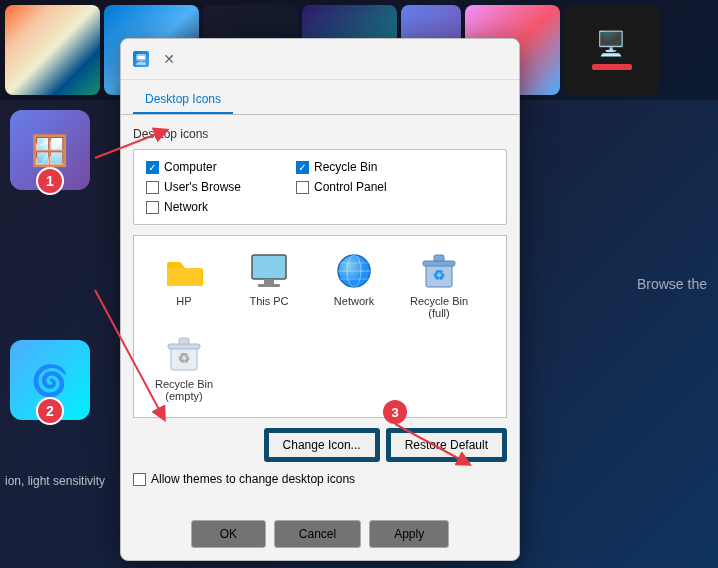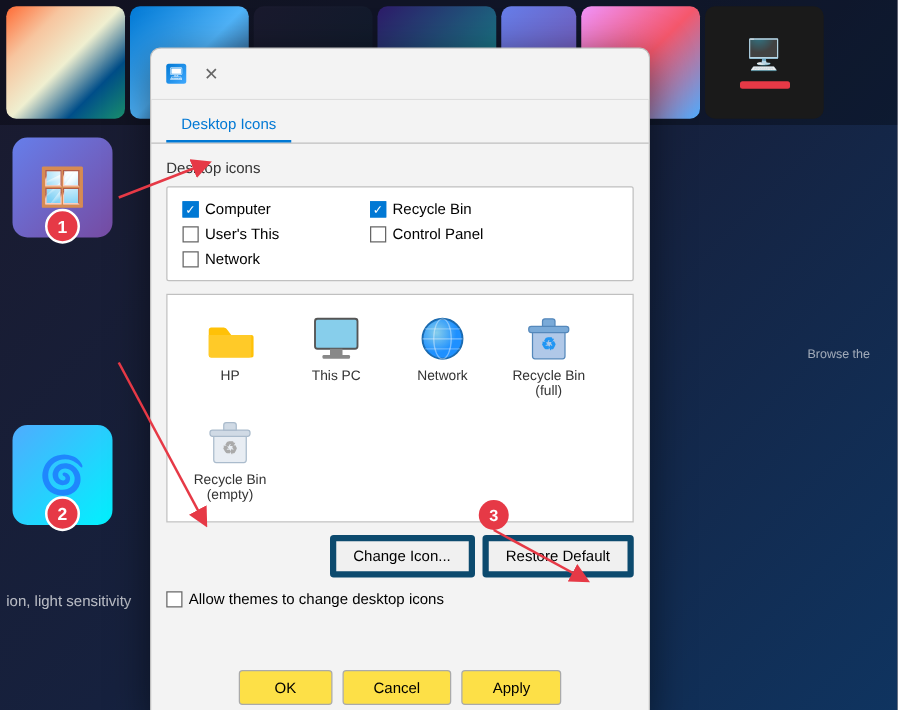--- a/index.html
+++ b/index.html
@@ -120,25 +120,25 @@
       color: white;
       font-size: 14px;
       font-weight: bold;
       border: 2px solid white;
     }
 
     
     .right-edge-text {
       position: absolute;
       top: 50%;
-      right: 17px;
+      right: 6px;
       transform: translateY(-50%);
       writing-mode: horizontal-tb;
       color: rgba(255,255,255,0.6);
-      font-size: 10px;
+      font-size: 14px;
       padding: 10px 5px;
     }
 
     
     .bottom-left-text {
       position: absolute;
       bottom: 80px;
       left: 5px;
       color: rgba(255,255,255,0.7);
       font-size: 12px;
@@ -332,38 +332,38 @@
       font-size: 12px;
       cursor: pointer;
     }
 
     
     .allow-themes-row {
       display: flex;
       align-items: center;
       gap: 5px;
       font-size: 12px;
-      margin-bottom: 28px;
+      margin-bottom: 12px;
     }
 
     
     .dialog-buttons {
       display: flex;
       justify-content: center;
       gap: 8px;
       padding: 10px 12px 12px;
     }
 
     .btn-dialog {
       padding: 6px 24px;
       border: 1px solid #aaa;
       border-radius: 3px;
       font-size: 12px;
       cursor: pointer;
-      background: #fde047;
+      background: #737373;
       min-width: 75px;
     }
 
   </style>
 </head>
 <body>
 
 <div class="desktop-bg"></div>
 
 <div class="top-strip">
@@ -425,21 +425,21 @@
           <span>Computer</span>
         </div>
         <div class="checkbox-item">
           <div class="cb checked"></div>
           <span>Recycle Bin</span>
         </div>
       </div>
       <div class="checkbox-row">
         <div class="checkbox-item">
           <div class="cb"></div>
-          <span>User's This</span>
+          <span>User's Browse</span>
         </div>
         <div class="checkbox-item">
           <div class="cb"></div>
           <span>Control Panel</span>
         </div>
       </div>
       <div class="checkbox-row">
         <div class="checkbox-item">
           <div class="cb"></div>
           <span>Network</span>

